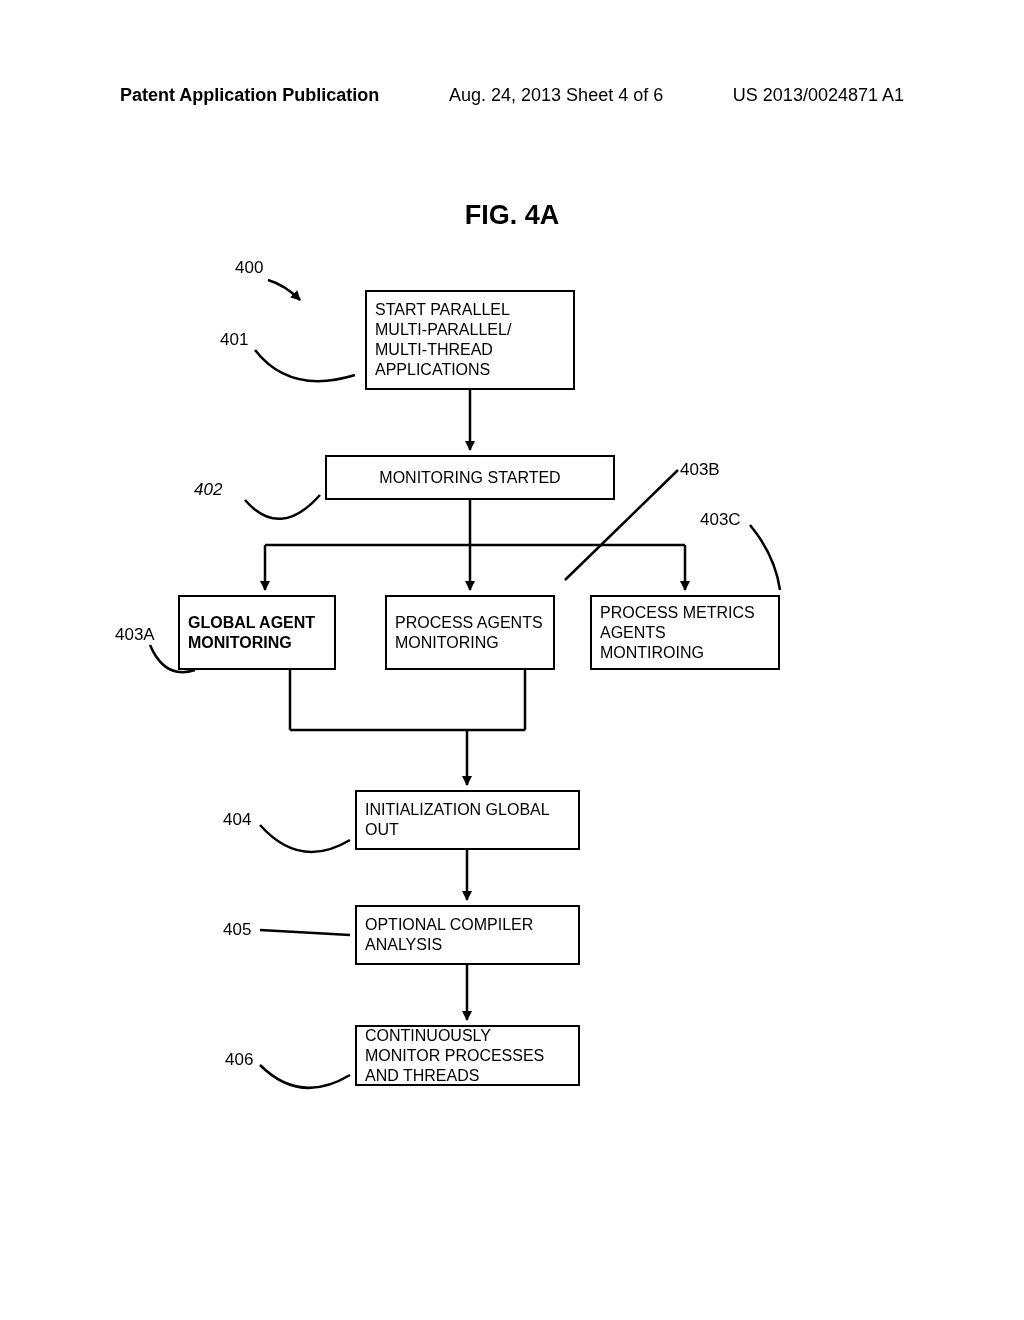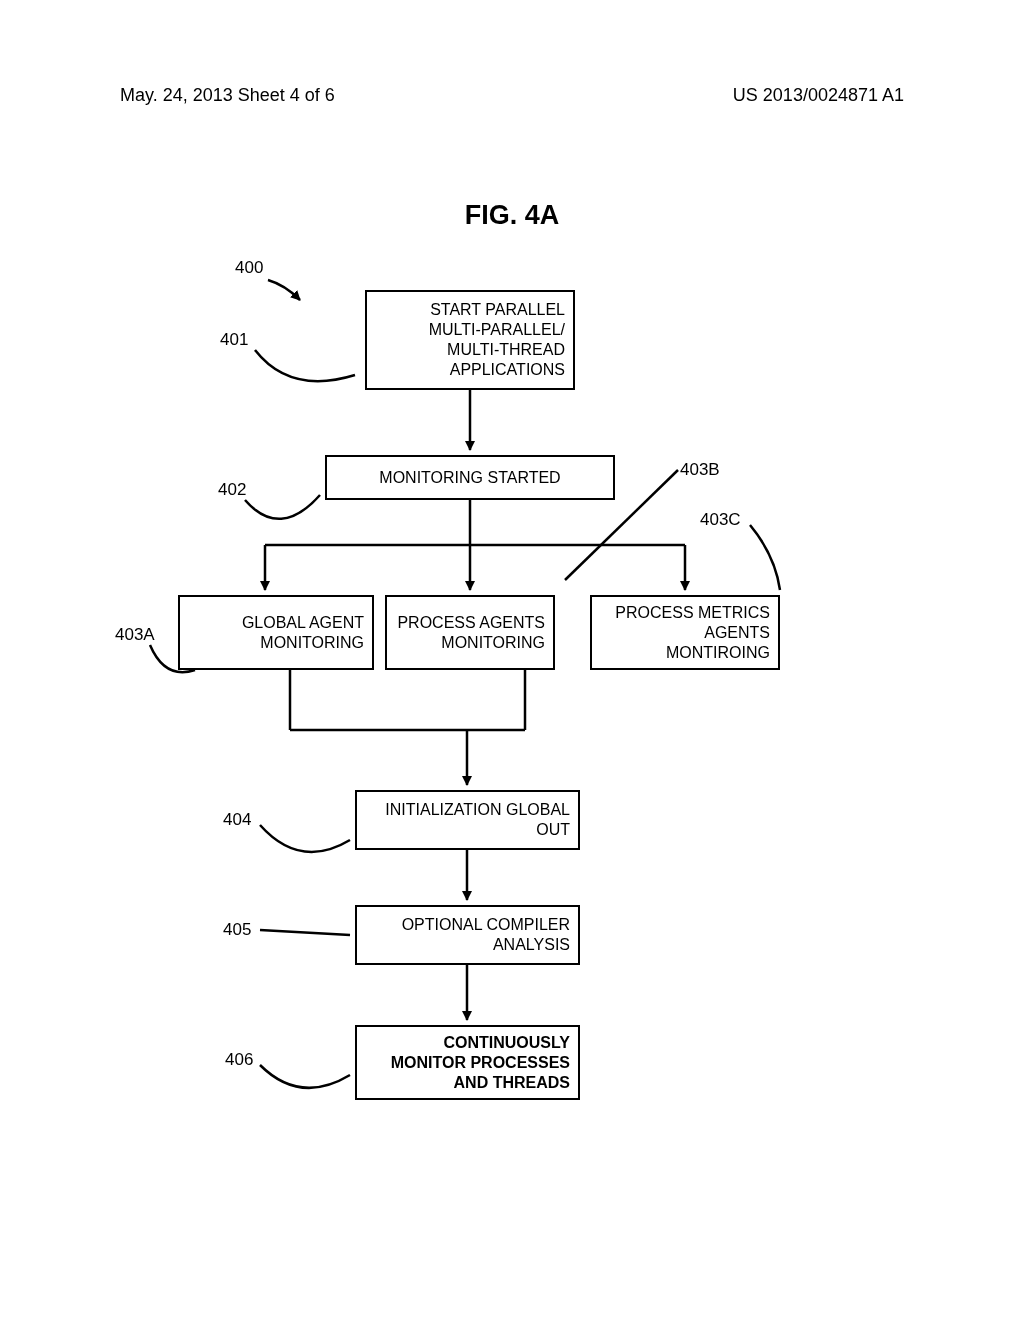--- a/index.html
+++ b/index.html
@@ -33,21 +33,21 @@
     font-weight: bold;
     font-size: 27px;
   }
   .box {
     position: absolute;
     border: 2px solid #000;
     background: #fff;
     display: flex;
     align-items: center;
     justify-content: center;
-    text-align: right;
+    text-align: left;
     padding: 6px 8px;
     font-size: 16px;
     line-height: 1.25;
   }
   .label {
     position: absolute;
     font-size: 17px;
   }
   svg.overlay {
     position: absolute;
@@ -55,44 +55,45 @@
     left: 0;
     width: 1024px;
     height: 1320px;
     pointer-events: none;
   }
 </style>
 </head>
 <body>
 
 <div class="header">
-  <span class="mid">May. 24, 2013  Sheet 4 of 6</span>
+  <span class="left">Patent Application Publication</span>
+  <span class="mid">Aug. 24, 2013  Sheet 4 of 6</span>
   <span class="right">US 2013/0024871 A1</span>
 </div>
 
 <div class="fig-title">FIG. 4A</div>
 
 <div class="label" style="left:235px; top:258px;">400</div>
 <div class="label" style="left:220px; top:330px;">401</div>
-<div class="label" style="left:218px; top:480px;">402</div>
+<div class="label" style="left:194px; top:480px;font-style:italic;">402</div>
 <div class="label" style="left:115px; top:625px;">403A</div>
 <div class="label" style="left:680px; top:460px;">403B</div>
 <div class="label" style="left:700px; top:510px;">403C</div>
 <div class="label" style="left:223px; top:810px;">404</div>
 <div class="label" style="left:223px; top:920px;">405</div>
 <div class="label" style="left:225px; top:1050px;">406</div>
 
 <div class="box" style="left:365px; top:290px; width:210px; height:100px;">START PARALLEL MULTI-PARALLEL/ MULTI-THREAD APPLICATIONS</div>
 <div class="box" style="left:325px; top:455px; width:290px; height:45px;">MONITORING STARTED</div>
-<div class="box" style="left:178px; top:595px; width:196px; height:75px;">GLOBAL AGENT MONITORING</div>
+<div class="box" style="left:178px; top:595px; width:158px; height:75px;font-weight:bold;">GLOBAL AGENT MONITORING</div>
 <div class="box" style="left:385px; top:595px; width:170px; height:75px;">PROCESS AGENTS MONITORING</div>
 <div class="box" style="left:590px; top:595px; width:190px; height:75px;">PROCESS METRICS AGENTS MONTIROING</div>
 <div class="box" style="left:355px; top:790px; width:225px; height:60px;">INITIALIZATION GLOBAL OUT</div>
 <div class="box" style="left:355px; top:905px; width:225px; height:60px;">OPTIONAL COMPILER ANALYSIS</div>
-<div class="box" style="left:355px; top:1025px; width:225px; height:75px;font-weight:bold;">CONTINUOUSLY MONITOR PROCESSES AND THREADS</div>
+<div class="box" style="left:355px; top:1025px; width:225px; height:61px;">CONTINUOUSLY MONITOR PROCESSES AND THREADS</div>
 
 <svg class="overlay">
   <defs>
     <marker id="arrow" markerWidth="12" markerHeight="12" refX="9" refY="5" orient="auto" markerUnits="userSpaceOnUse">
       <path d="M0,0 L10,5 L0,10 Z" fill="#000"></path>
     </marker>
   </defs>
 
   <path d="M 268 280 Q 285 285 300 300" stroke="#000" stroke-width="2.5" fill="none" marker-end="url(#arrow)"></path>
 

